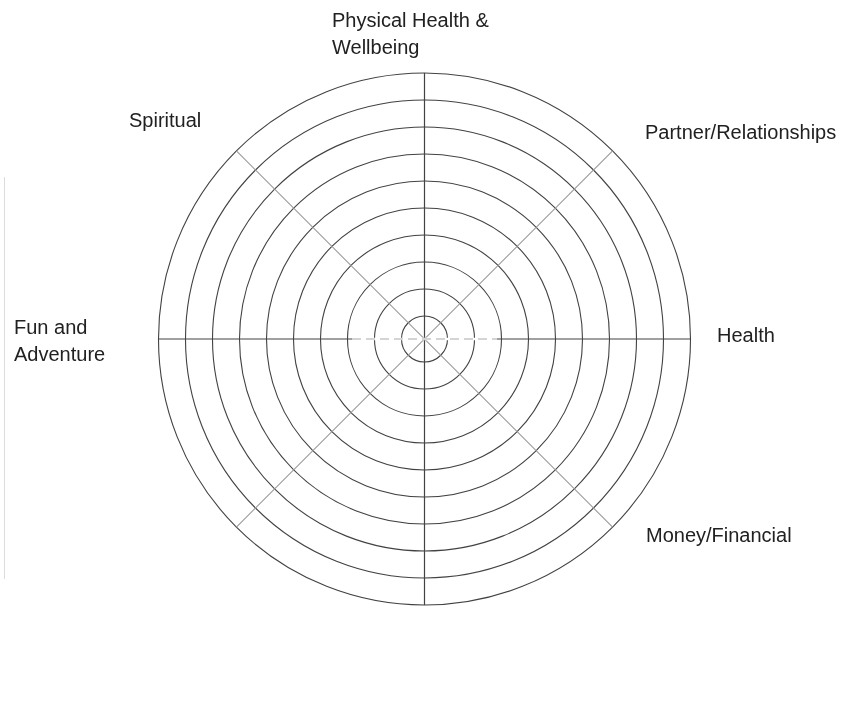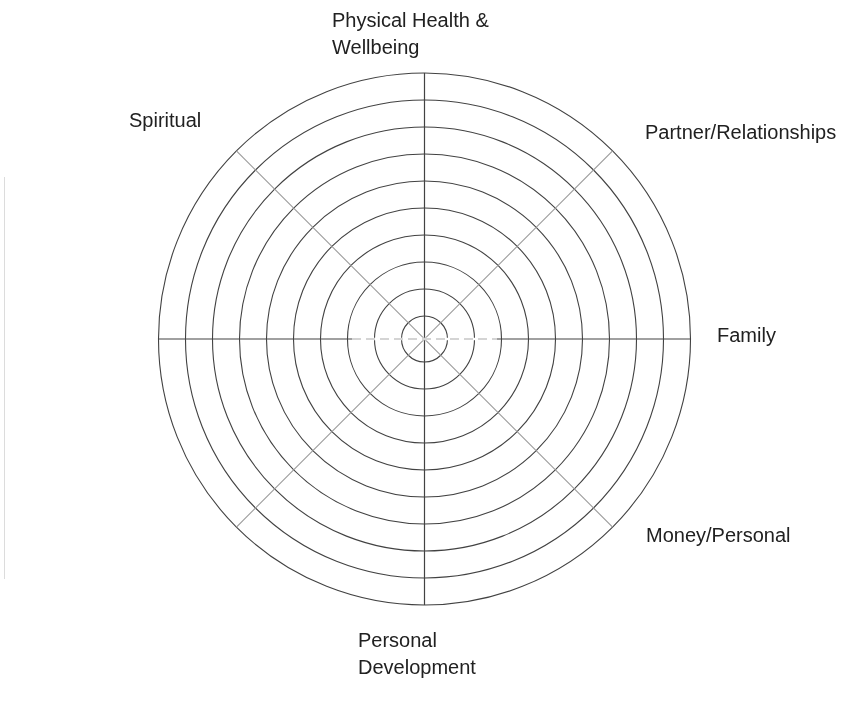--- a/index.html
+++ b/index.html
@@ -75,31 +75,31 @@
   <div class="wheel-label" style="left:332px; top:7px;">
     <span>Physical Health &amp;</span>
     <span>Wellbeing</span>
   </div>
 
   <div class="wheel-label" style="left:645px; top:119px;">
     <span>Partner/Relationships</span>
   </div>
 
   <div class="wheel-label" style="left:717px; top:322px;">
-    <span>Family</span>
+    <span>Health</span>
   </div>
 
   <div class="wheel-label" style="left:646px; top:522px;">
-    <span>Money/Personal</span>
-  </div>
-
-  <div class="wheel-label" style="left:358px; top:627px;">
-    <span>Personal</span>
-    <span>Development</span>
+    <span>Money/Financial</span>
   </div>
 
 
+
+  <div class="wheel-label" style="left:14px; top:314px;">
+    <span>Fun and</span>
+    <span>Adventure</span>
+  </div>
 
   <div class="wheel-label" style="left:89px; top:107px;margin-left:40px;">
     <span>Spiritual</span>
   </div>
 
 </div>
 
 </body></html>

